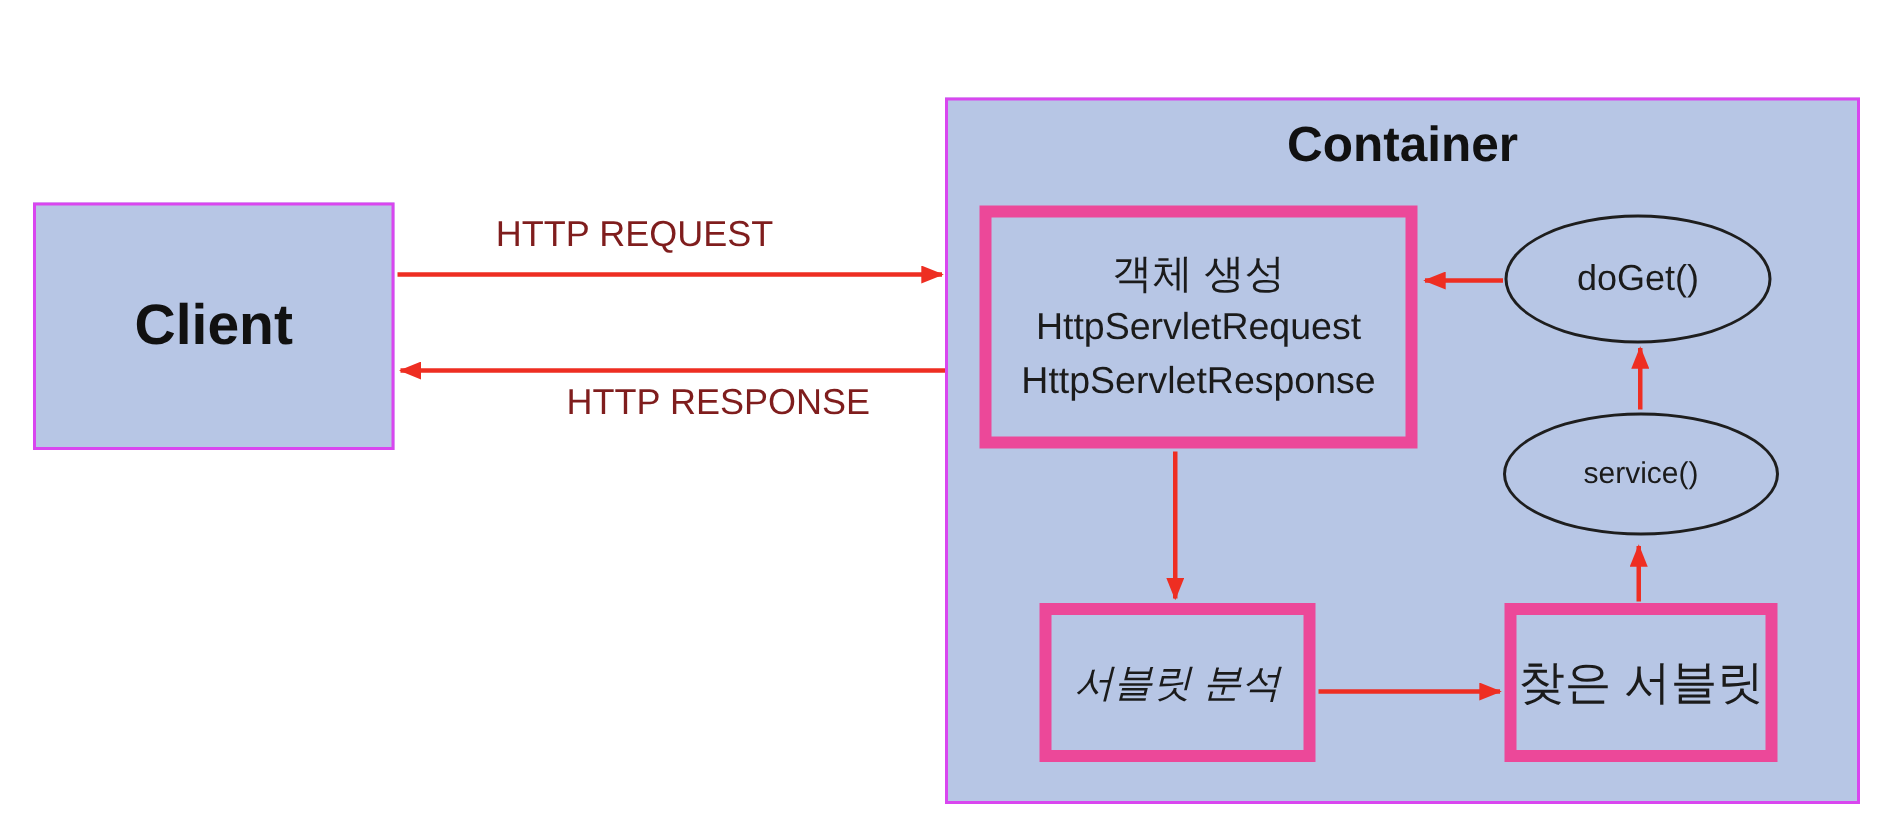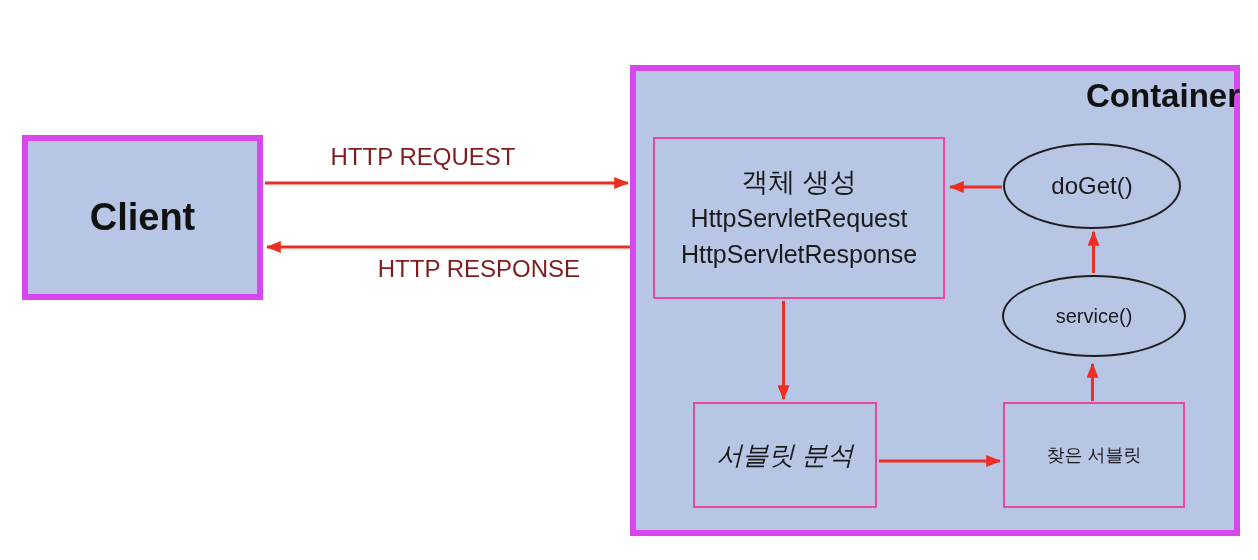--- a/index.html
+++ b/index.html
@@ -10,56 +10,56 @@
     background: #ffffff;
     font-family: "Liberation Sans", "DejaVu Sans", sans-serif;
     color: #1b1b1b;
     overflow: hidden;
   }
   .abs { position: absolute; box-sizing: border-box; }
 
   
   .big-shape {
     background: #b7c6e5;
-    border: 6px solid #d946ef;
+    border: 2px solid #d946ef;
   }
   #client-box {
     left: 22px; top: 135px; width: 241px; height: 165px;
     display: flex; align-items: center; justify-content: center;
     font-size: 38px; font-weight: bold; color: #111;
   }
   #container-box {
     left: 630px; top: 65px; width: 610px; height: 471px;
   }
   #container-title {
     left: 630px; top: 77px; width: 610px;
-    text-align: right;
+    text-align: center;
     font-size: 33px; font-weight: bold; color: #111;
   }
 
   
   .node-rect {
     background: #b7c6e5;
-    border: 2px solid #ec4899;
+    border: 8px solid #ec4899;
     display: flex; flex-direction: column;
     align-items: center; justify-content: center;
     text-align: center;
   }
   #object-creation-box {
     left: 653px; top: 137px; width: 292px; height: 162px;
     font-size: 25px; line-height: 36px;
   }
   #object-creation-box .kr { font-size: 27px; }
   #servlet-analysis-box {
     left: 693px; top: 402px; width: 184px; height: 106px;
     font-size: 26px; line-height: 38px; font-style: italic;
   }
   #found-servlet-box {
     left: 1003px; top: 402px; width: 182px; height: 106px;
-    font-size: 18px;
+    font-size: 31px;
   }
 
   
   .node-ellipse {
     background: #b7c6e5;
     border: 2px solid #1e1e1e;
     border-radius: 50%;
     display: flex; flex-direction: row;
     align-items: center; justify-content: center;
     text-align: center;

